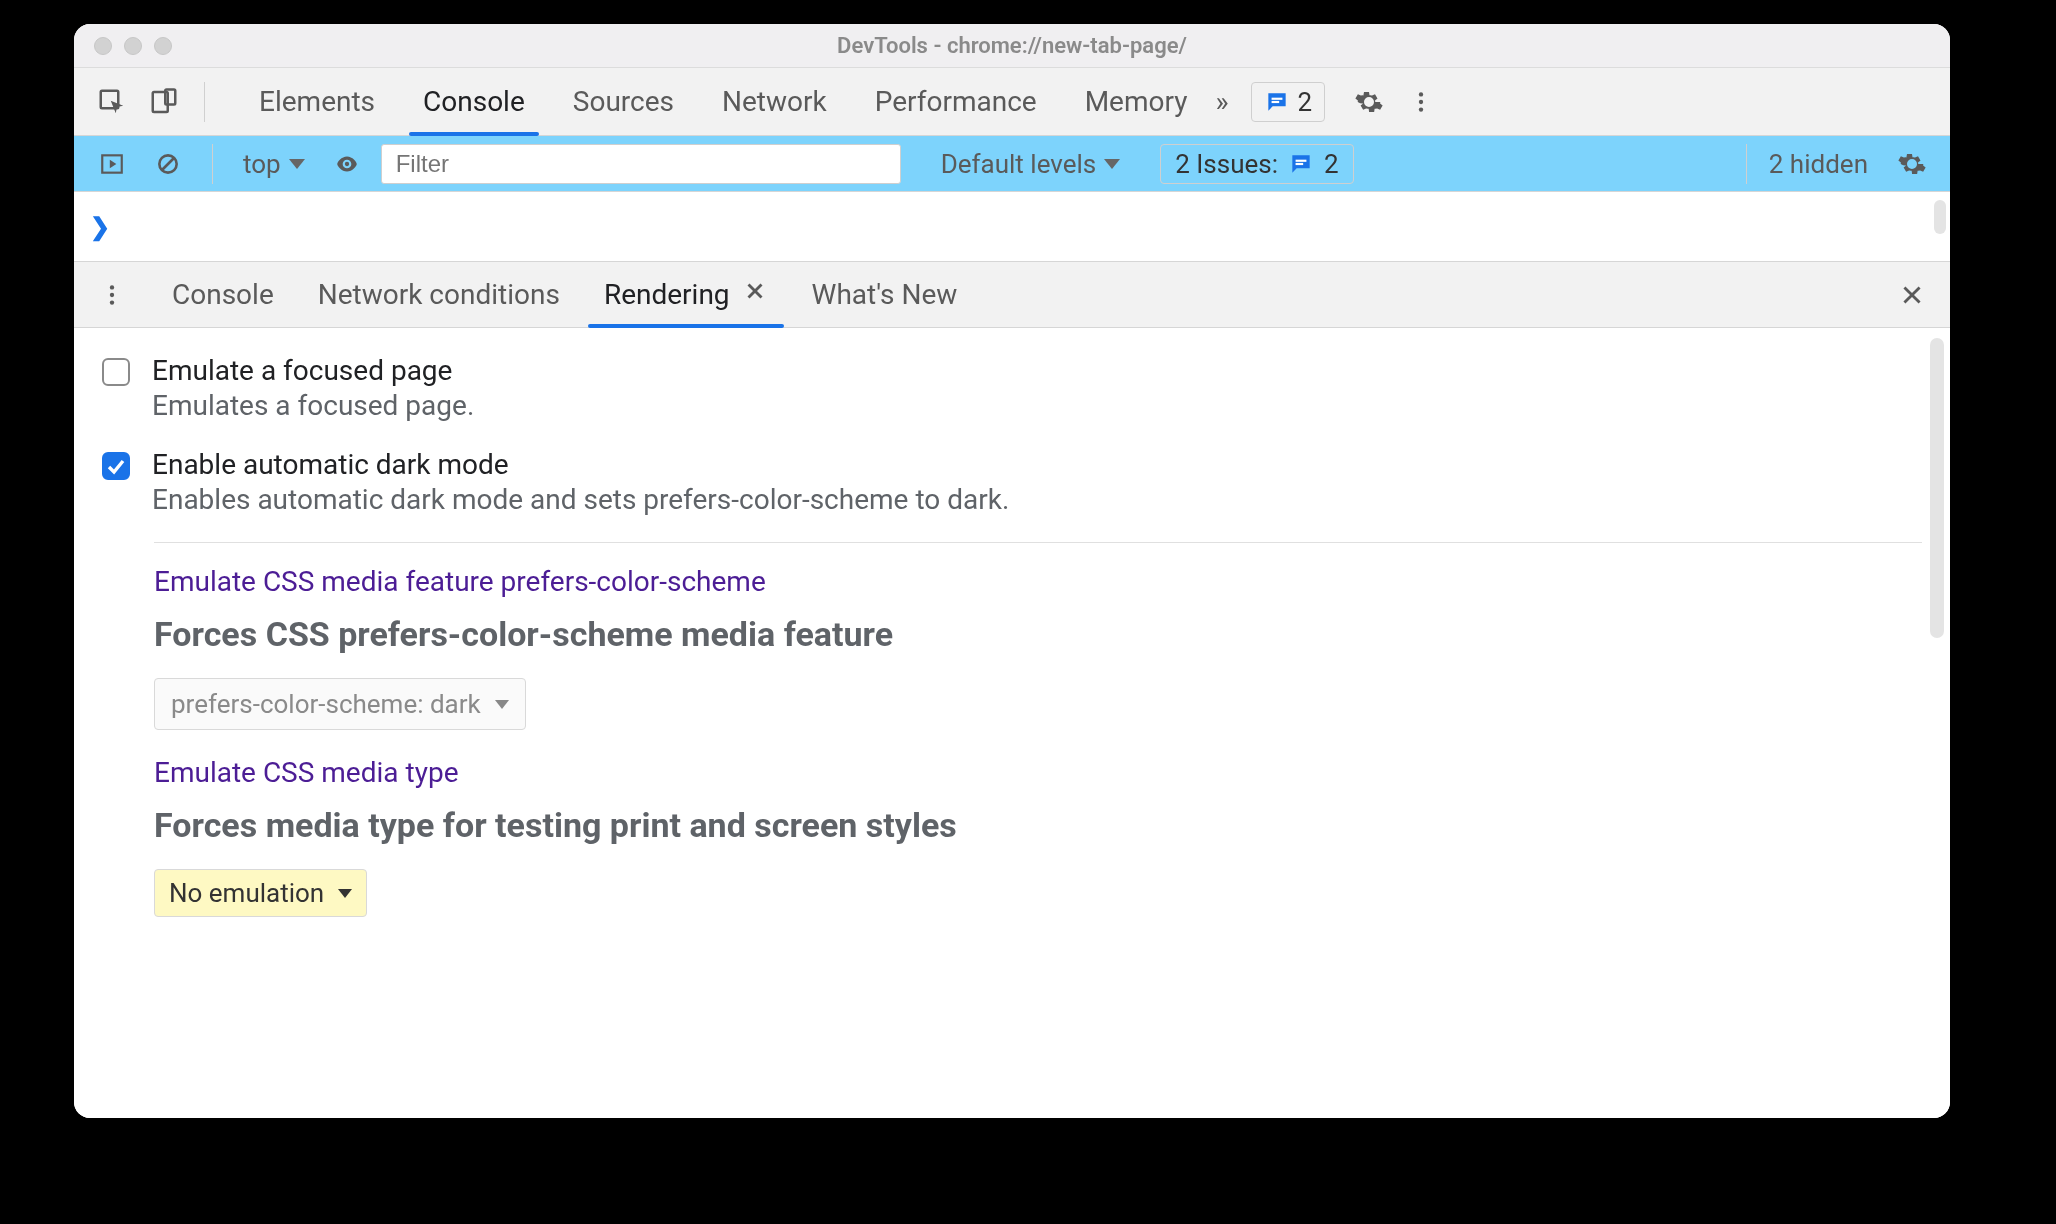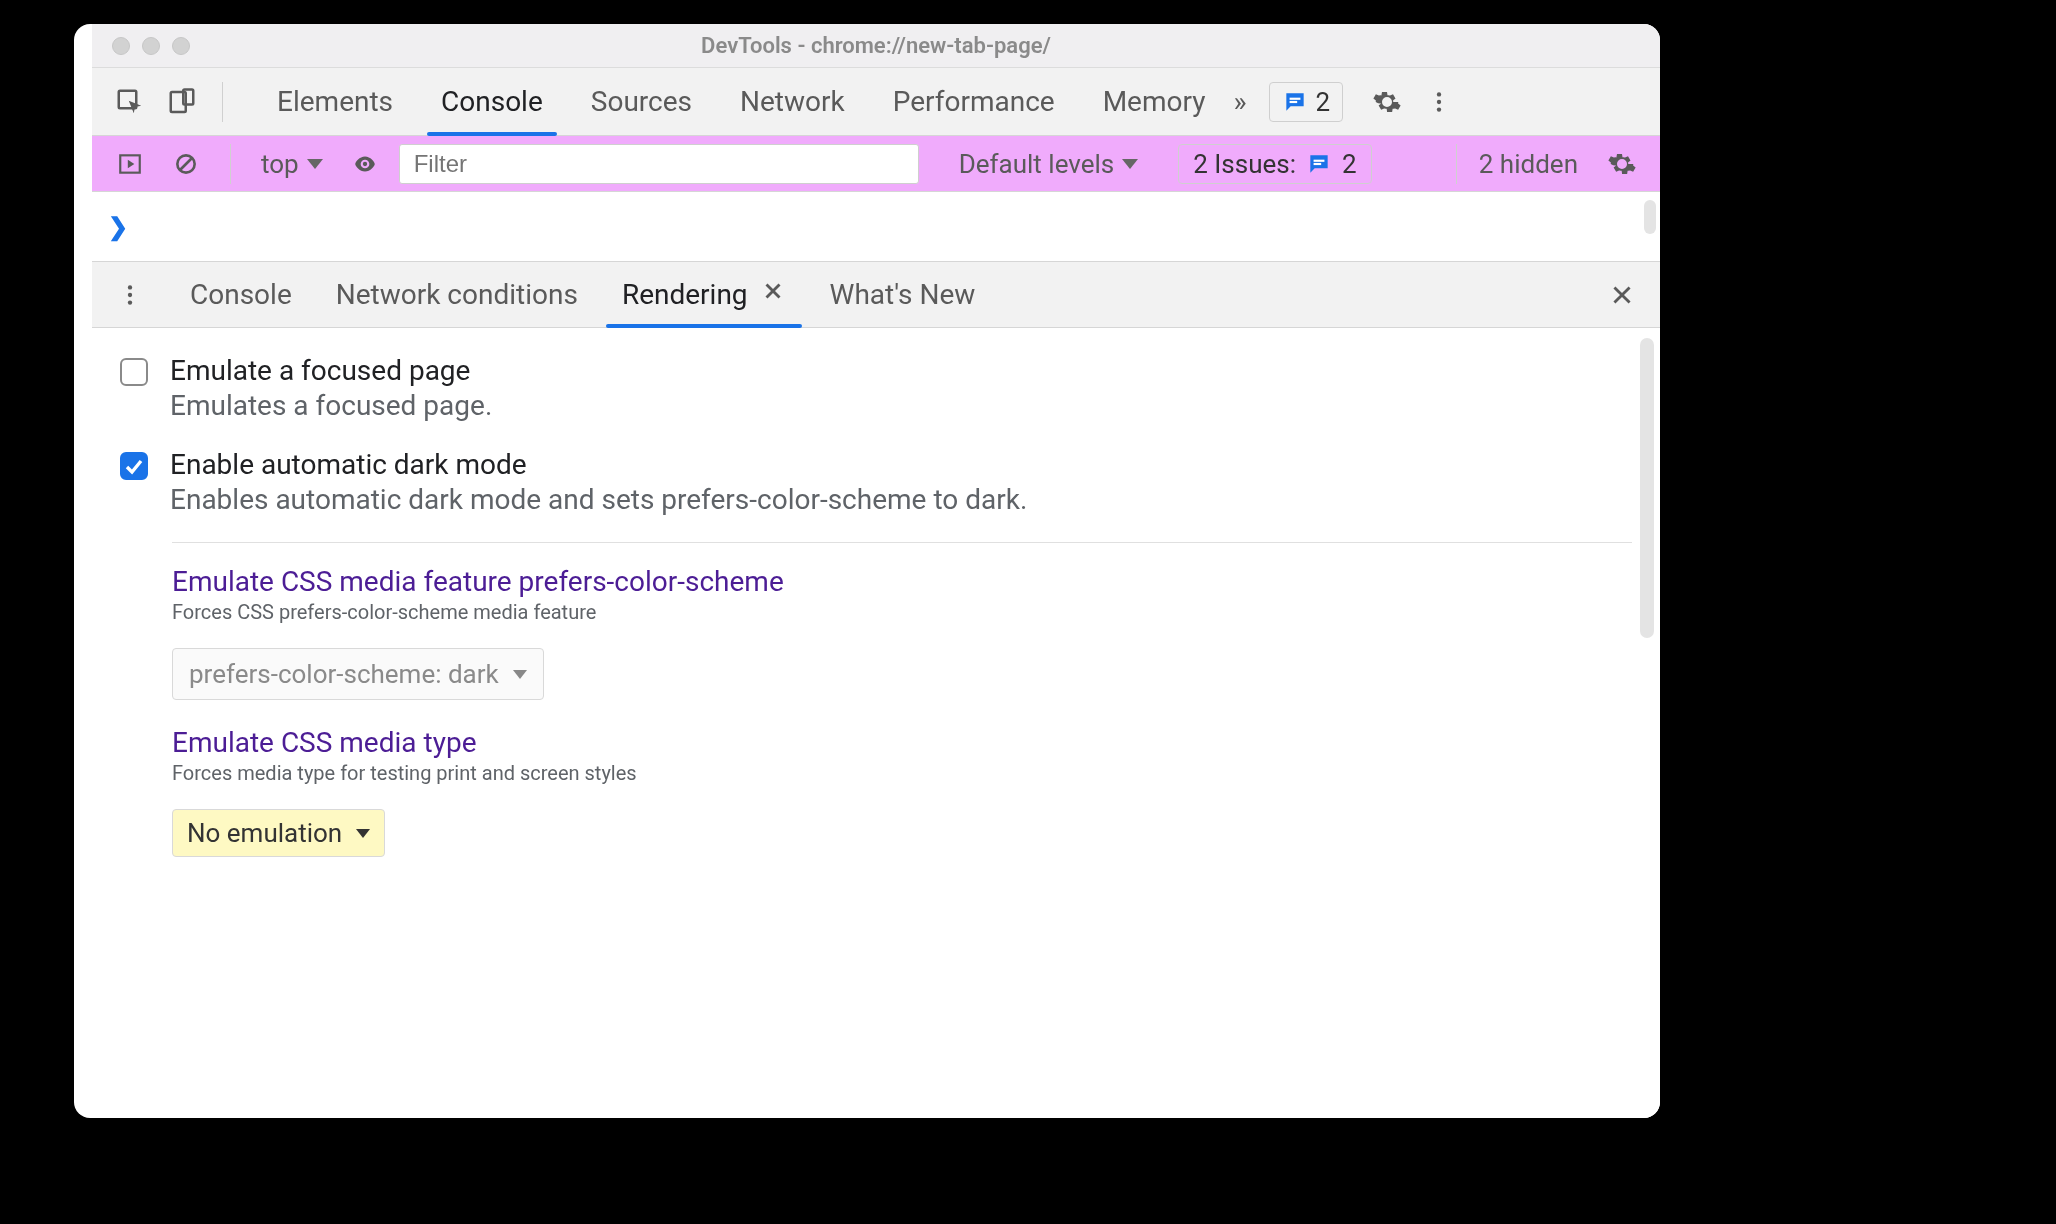--- a/index.html
+++ b/index.html
@@ -16,29 +16,28 @@
   .stage {
     width: 2056px;
     height: 1224px;
     position: relative;
     background:#000;
   }
   .window {
     position: absolute;
     left: 74px;
     top: 24px;
-    width: 1586px;
+    width: 1876px;
     height: 1094px;
     background: #fff;
     border-radius: 16px;
     box-shadow: 0 30px 60px rgba(0,0,0,.5);
     overflow: hidden;
     display: flex;
     flex-direction: column;
-    padding-left: 18px;
   }
 
   
   .titlebar {
     height: 44px;
     background: #f0eff1;
     border-bottom: 1px solid #dcdcdc;
     display: flex;
     align-items: center;
     position: relative;
@@ -84,21 +83,21 @@
   .badge-box {
     display:flex; align-items:center; gap:8px;
     border:1px solid #cfcfcf; border-radius:4px;
     padding: 4px 12px; color:#333; font-size:26px;
   }
   .badge-box svg { color:#1a73e8; }
 
   
   .console-toolbar {
     height: 56px;
-    background:#f0abfc;
+    background:#7dd3fc;
     border-bottom:1px solid #d6d6d6;
     display:flex; align-items:center;
     padding: 0 16px;
     gap: 12px;
   }
   .select-like {
     display:flex; align-items:center; gap:8px; color:#5a5a5a; font-size:26px;
     padding: 0 8px;
   }
   .tri-down { width:0;height:0;border-left:8px solid transparent;border-right:8px solid transparent;border-top:10px solid #666; display:inline-block; }
@@ -155,21 +154,21 @@
     display:flex; align-items:center; justify-content:center; flex:0 0 auto; margin-top:4px;
     background:#fff;
   }
   .cb.checked { background:#1a73e8; border-color:#1a73e8; }
   .cb.checked svg { color:#fff; }
   .opt .labels { display:flex; flex-direction:column; }
   .opt .ttl { font-size:28px; color:#202124; }
   .opt .desc { font-size:28px; color:#5f6368; margin-top:2px; }
   .hr { height:1px; background:#e0e0e0; margin: 8px 0 22px 52px; }
   .section-title { font-size:28px; color:#4c1d95; margin-left:52px; }
-  .section-desc { font-size:20px; color:#5f6368; margin-left:52px; margin-top:2px; }
+  .section-desc { font-size:34px; color:#5f6368; margin-left:52px; margin-top:16px;font-weight:bold; }
   .dropdown {
     margin: 24px 0 26px 52px;
     display:inline-flex; align-items:center; gap:14px;
     border:1px solid #d9d9d9; border-radius:4px; padding:10px 16px;
     color:#8a8a8a; font-size:26px; background:#fafafa;
   }
   .dropdown.compact {
     color:#333; background:#fef9c3; padding:8px 14px;text-align:center;
   }
   .dd-caret { width:0;height:0;border-left:7px solid transparent;border-right:7px solid transparent;border-top:9px solid #888; }

